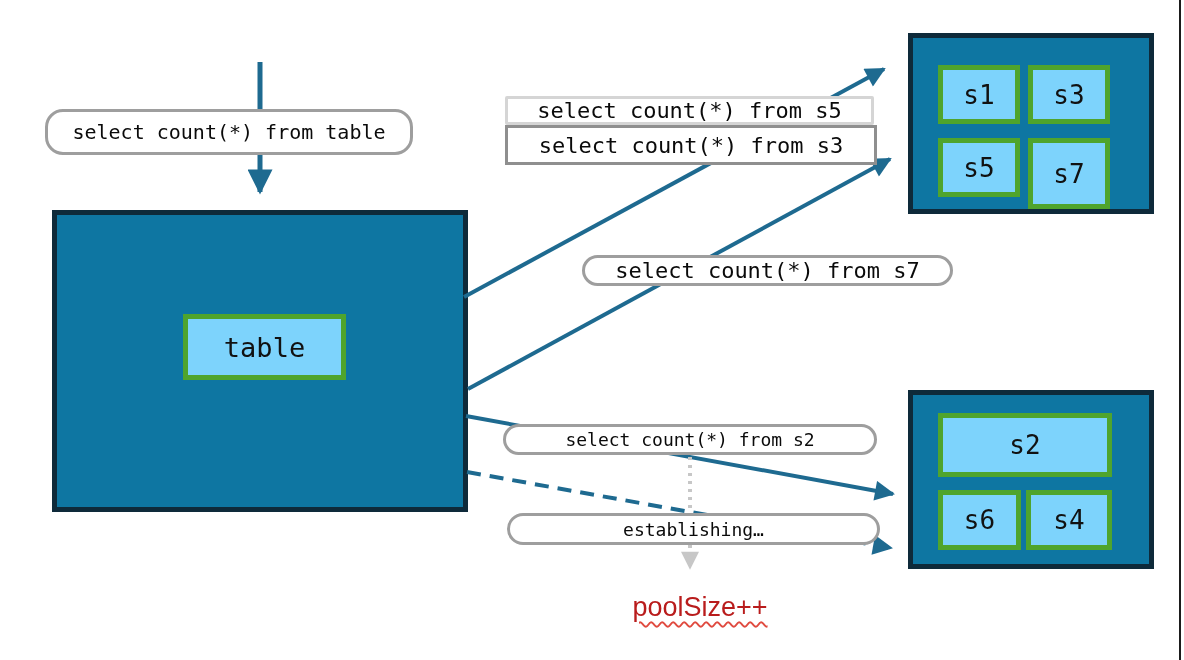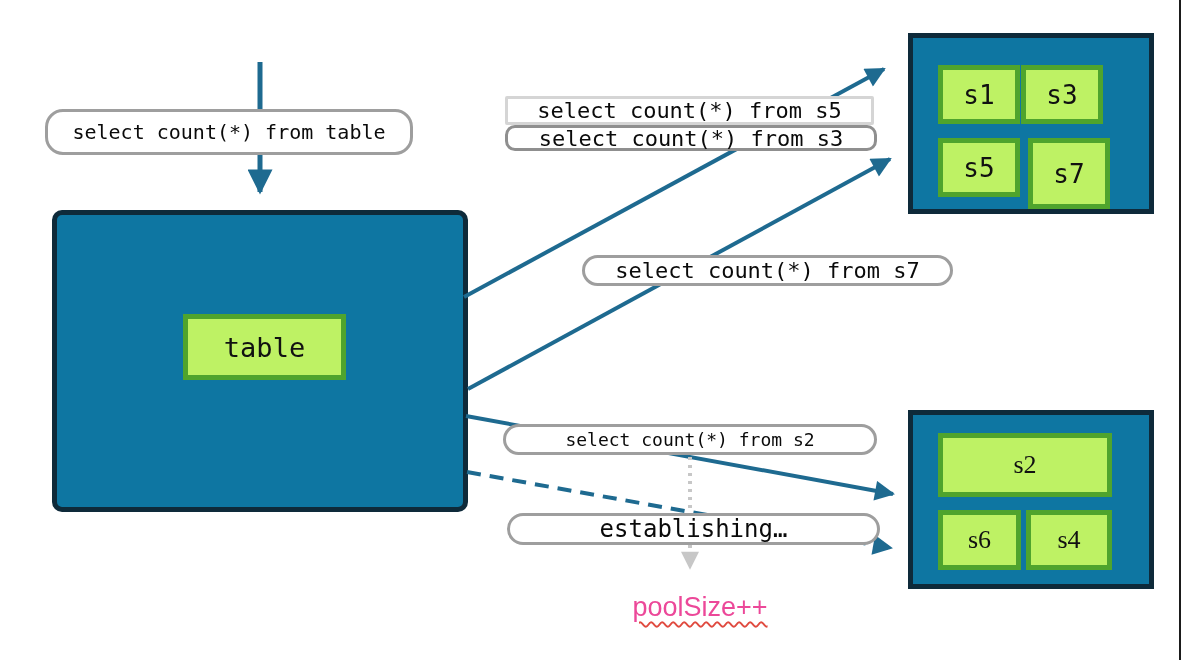--- a/index.html
+++ b/index.html
@@ -2,51 +2,51 @@
 <html><head>
 <meta charset="utf-8">
 <style>
   html,body{margin:0;padding:0;background:#ffffff;}
   .stage{position:relative;width:1184px;height:660px;background:#ffffff;overflow:hidden;
          font-family:"DejaVu Sans Mono","Liberation Mono",monospace;}
   .vline{position:absolute;left:1179px;top:0;width:2px;height:660px;background:#1b1b1b;z-index:0;}
 
   
   .node{position:absolute;background:#0E76A2;border:5px solid #0E2A3A;box-sizing:border-box;z-index:1;}
-  .node-left{left:52px;top:210px;width:416px;height:302px;border-radius:10px;}
+  .node-left{left:52px;top:210px;width:416px;height:302px;}
   .node-top{left:908px;top:33px;width:246px;height:181px;}
-  .node-bottom{left:908px;top:410px;width:246px;height:179px;font-family:Liberation Serif, serif;}
+  .node-bottom{left:908px;top:390px;width:246px;height:179px;}
 
   
-  .shard{position:absolute;background:#bef264;border:5px solid #4FA42D;box-sizing:border-box;
+  .shard{position:absolute;background:#7dd3fc;border:5px solid #4FA42D;box-sizing:border-box;
          display:flex;align-items:center;justify-content:center;color:#111;font-size:26px;}
   .tablebox{left:126px;top:99px;width:163px;height:66px;font-size:27px;}
   .s1{left:25px;top:27px;width:82px;height:59px;}
-  .s3{left:108px;top:27px;width:82px;height:59px;align-items:center;}
+  .s3{left:115px;top:27px;width:82px;height:59px;align-items:center;}
   .s5{left:25px;top:100px;width:82px;height:59px;}
   .s7{left:115px;top:100px;width:82px;height:71px;}
   .s2{left:25px;top:18px;width:174px;height:64px;}
   .s6{left:25px;top:95px;width:83px;height:60px;}
   .s4{left:113px;top:95px;width:86px;height:60px;}
 
   
   .pill{position:absolute;background:#ffffff;border:3px solid #9E9E9E;border-radius:18px;
         box-sizing:border-box;display:flex;align-items:center;justify-content:center;
         color:#0a0a0a;z-index:3;white-space:nowrap;}
   .pill-table{left:45px;top:109px;width:368px;height:46px;font-size:20px;}
   .pill-s5{left:505px;top:96px;width:369px;height:29px;font-size:22px;border-color:#D5D5D5;border-radius:2px;}
-  .pill-s3{left:505px;top:125px;width:372px;height:26px;font-size:22px;border-color:#8F8F8F;border-radius:10px;align-items:center;}
+  .pill-s3{left:505px;top:125px;width:372px;height:40px;font-size:22px;border-color:#8F8F8F;border-radius:0;align-items:center;}
   .pill-s7{left:582px;top:255px;width:371px;height:31px;font-size:22px;}
   .pill-s2{left:503px;top:424px;width:374px;height:31px;font-size:18px;}
-  .pill-est{left:507px;top:513px;width:373px;height:32px;font-size:24px;}
+  .pill-est{left:507px;top:513px;width:373px;height:32px;font-size:18px;}
 
   .arrows{position:absolute;left:0;top:0;z-index:2;pointer-events:none;}
 
   .poolsize{position:absolute;left:600px;top:592px;width:200px;text-align:center;z-index:3;
-            font-family:"Liberation Sans",sans-serif;font-size:27px;color:#ec4899;
+            font-family:"Liberation Sans",sans-serif;font-size:27px;color:#b91c1c;
             text-decoration-line:underline;text-decoration-style:wavy;
             text-decoration-color:#E04A3F;text-decoration-thickness:1.5px;text-underline-offset:5px;}
 </style>
 </head>
 <body>
 
 <div class="stage">
 
   <div class="vline"></div>
 

